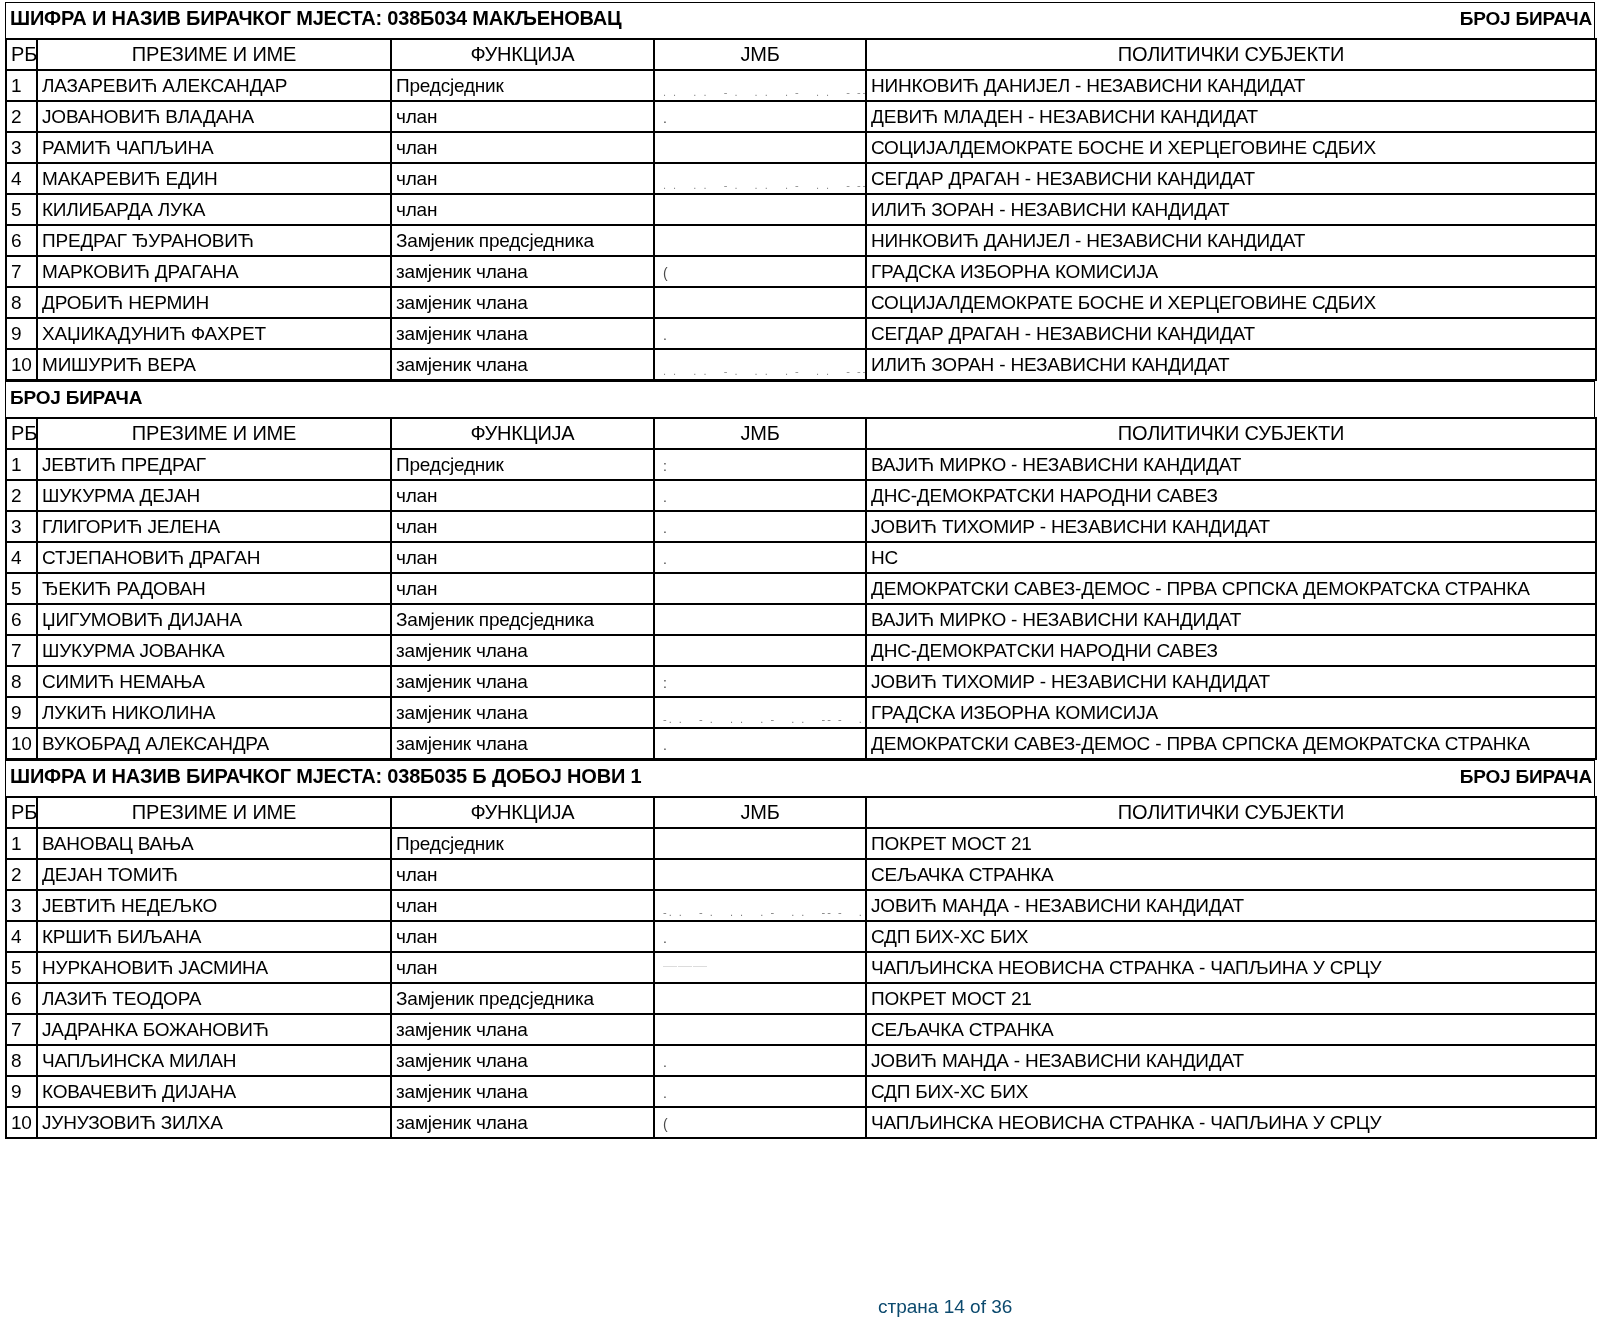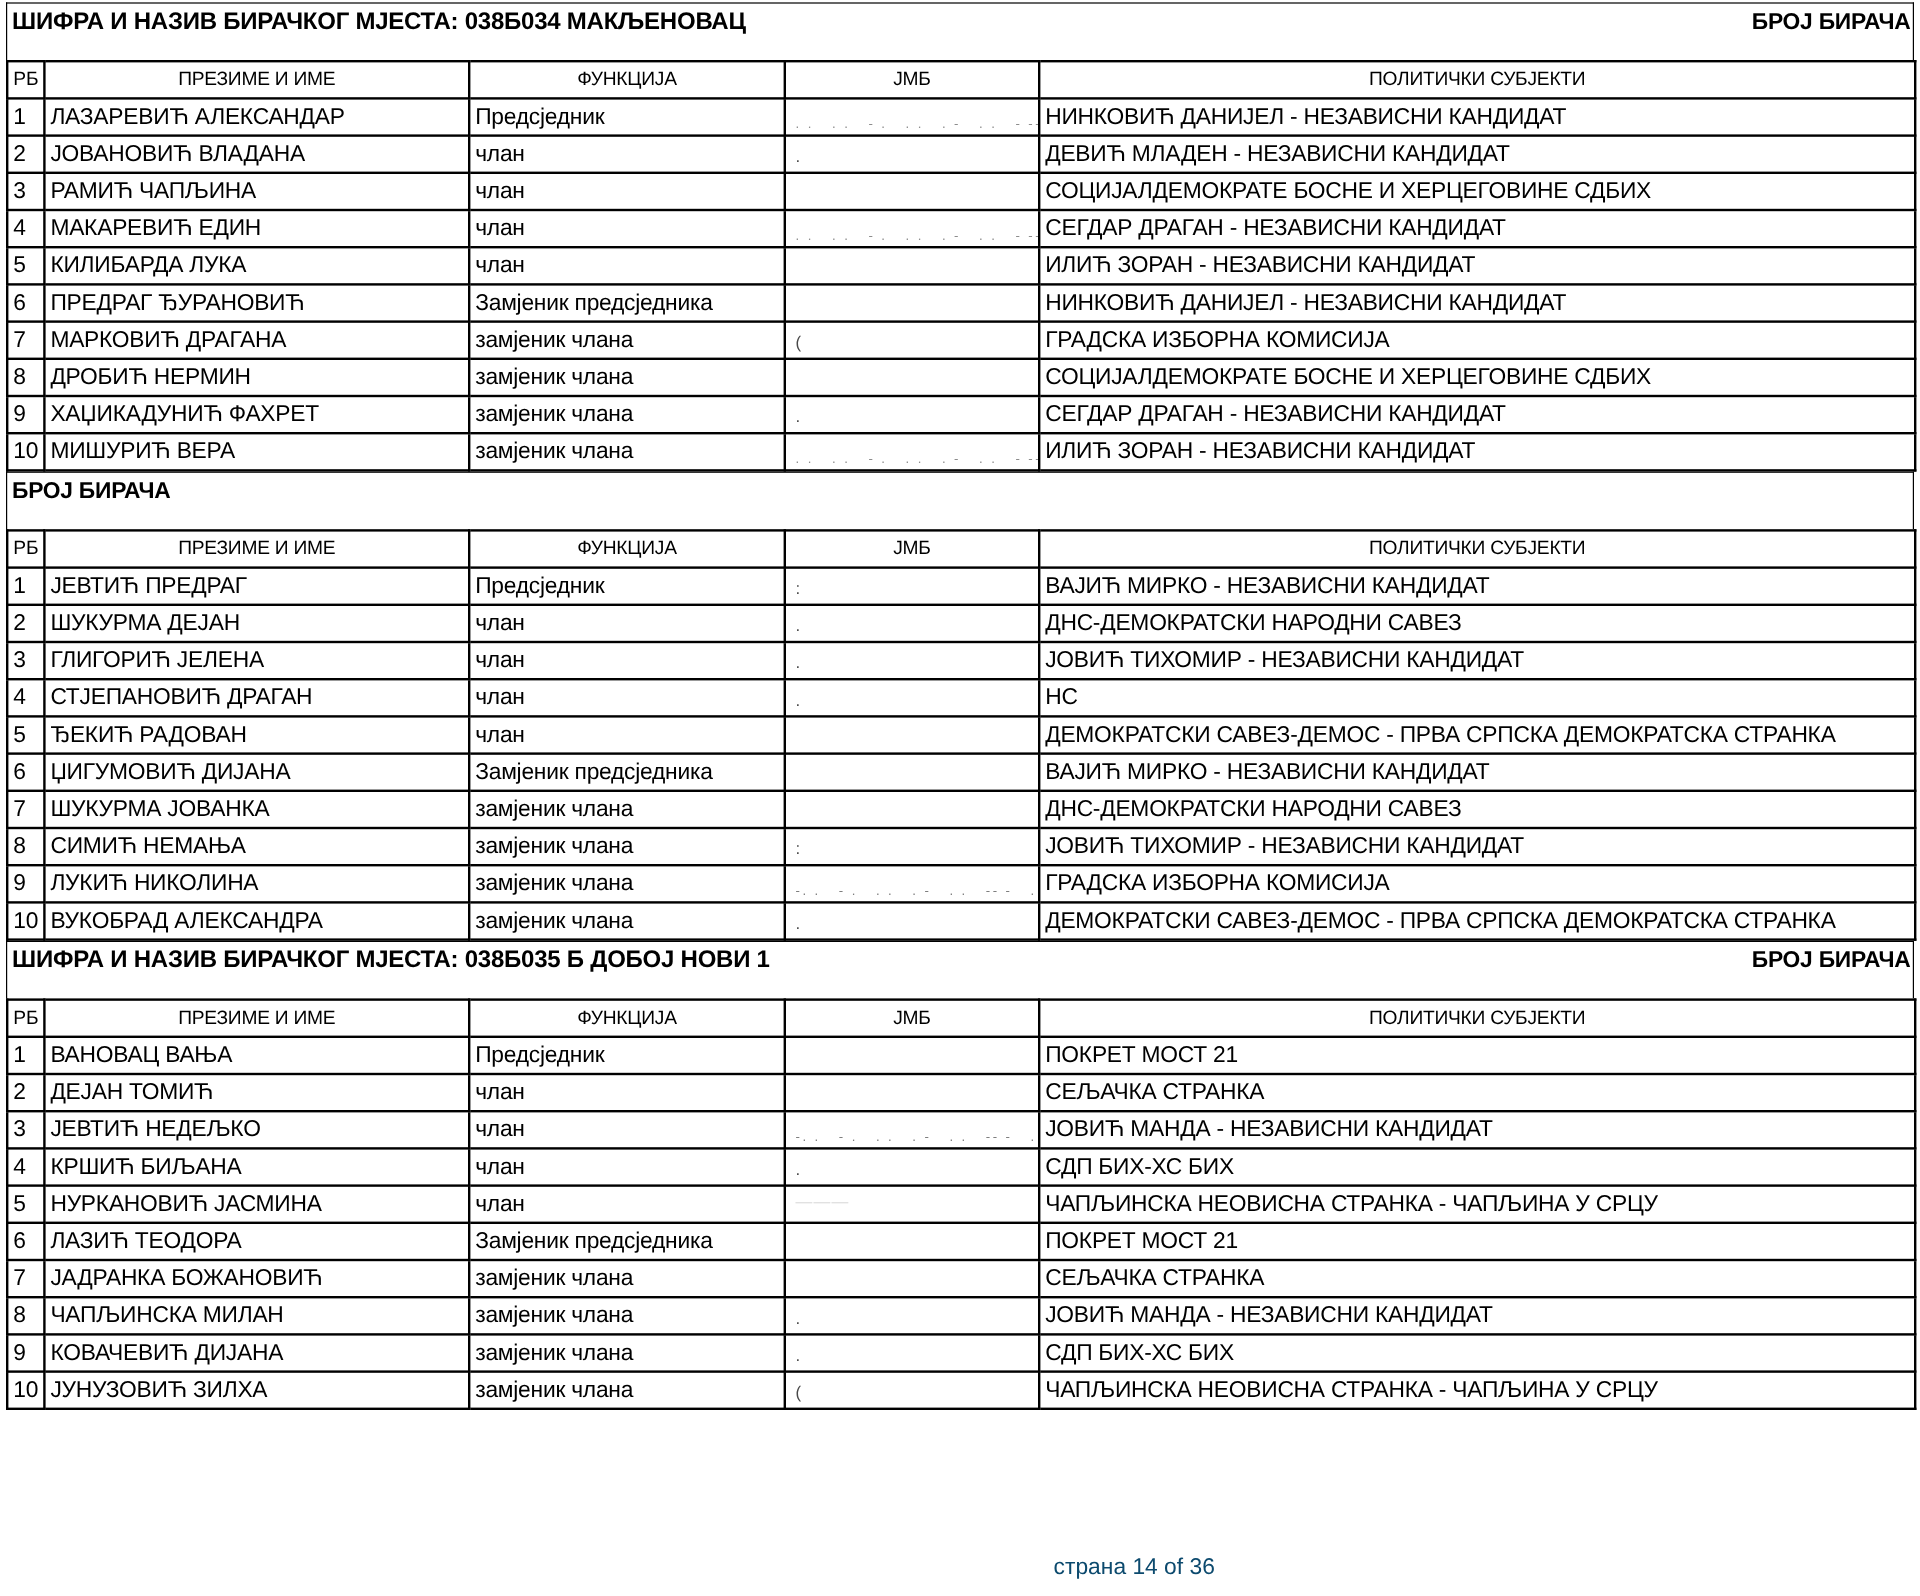--- a/index.html
+++ b/index.html
@@ -10,21 +10,21 @@
     font-family:"Liberation Sans","DejaVu Sans",sans-serif;
     color:#000;
     overflow:hidden;
   }
   .content{position:absolute;left:5px;top:2px;width:1590px;}
   .section{margin:0;}
   .band{
     display:flex;justify-content:space-between;align-items:center;
     height:31px;
     border:1px solid #000;border-bottom:none;
-    padding:0 2px 16px 4px;
+    padding:0 2px 4px 4px;
   }
   .band-title{font-weight:bold;font-size:20px;letter-spacing:-0.2px;}
   .band-voters{font-weight:bold;font-size:19px;letter-spacing:-0.2px;}
   table.grid{
     border-collapse:collapse;table-layout:fixed;
     width:1590px;
   }
   table.grid col.c0{width:31px;}
   table.grid col.c1{width:354px;}
   table.grid col.c2{width:263px;}
@@ -33,21 +33,21 @@
   table.grid th, table.grid td{
     border:2px solid #000;
     height:29px;
     font-size:19px;
     letter-spacing:-0.2px;
     padding:0 4px;
     overflow:hidden;
     white-space:nowrap;
   }
   table.grid th{
-    font-weight:normal;font-size:16px;text-align:center;vertical-align:middle;
+    font-weight:normal;font-size:20px;text-align:center;vertical-align:middle;
   }
   td.c-num{text-align:left;padding-left:4px;}
   td.c-name{white-space:pre;}
   td.c-jmb{position:relative;}
   .trace{
     position:absolute;left:8px;bottom:2px;
     white-space:pre;
     color:#8d8d8d;font-size:11px;letter-spacing:2px;line-height:1;
   }
   .trace.t-dot,.trace.t-marks2,.trace.t-paren{

